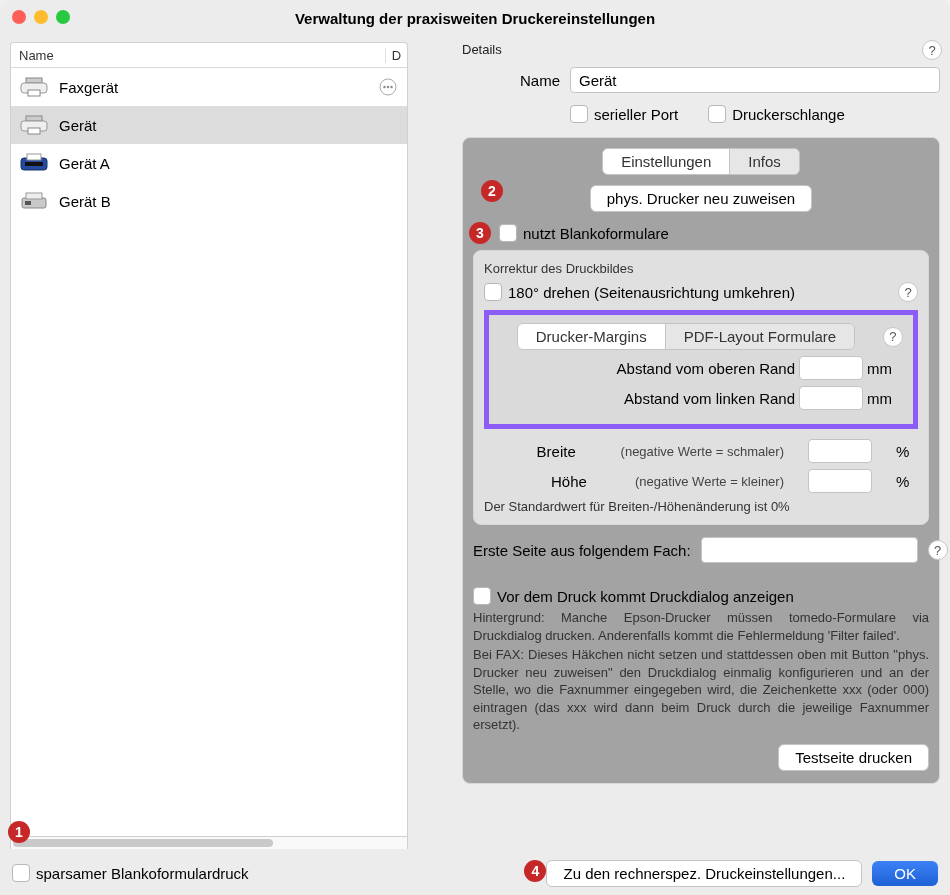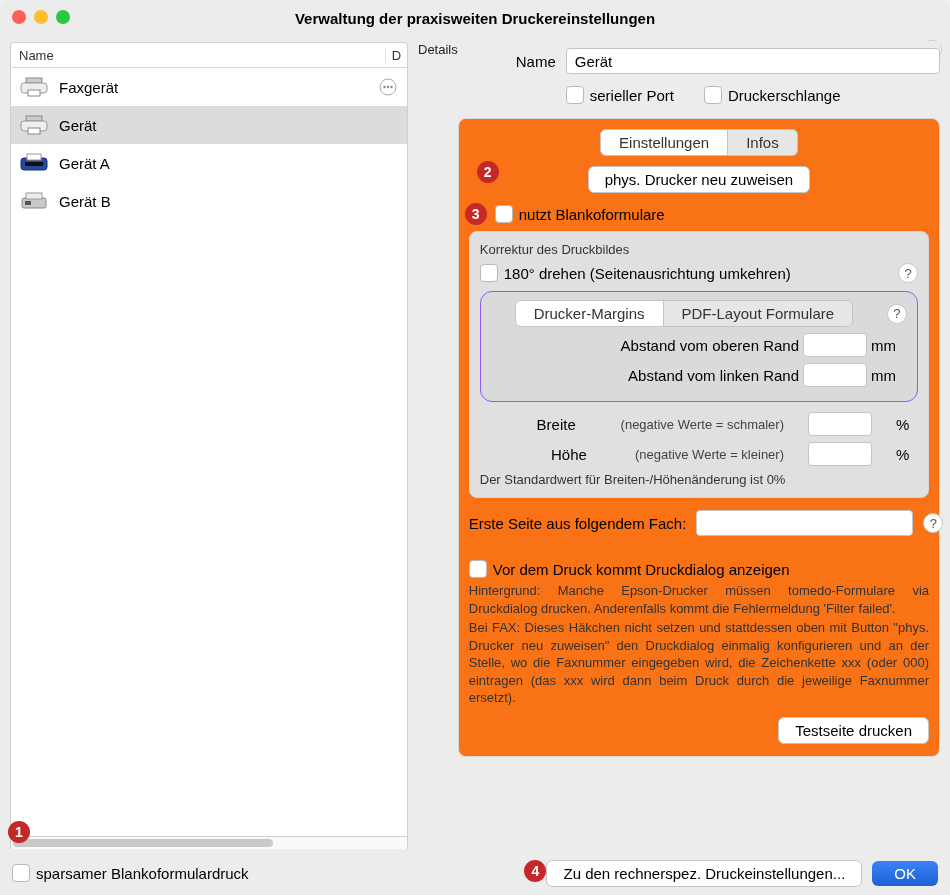--- a/index.html
+++ b/index.html
@@ -184,22 +184,23 @@
     top: 5px;
     width: 16px;
     height: 16px;
     color: #888;
   }
 
   
   .right-pane {
     flex: 1;
     display: flex;
-    flex-direction: row;
-    position: relative;
+    flex-direction: column;
+    position: relative;
+    margin-left: 44px;
   }
   .details-label {
     font-size: 13px;
     color: #222;
     margin: 0 0 4px 0;
   }
   .help-btn {
     position: absolute;
     right: -2px;
     top: -2px;
@@ -258,21 +259,21 @@
   }
   .checkline {
     display: flex;
     align-items: center;
     font-size: 15px;
   }
 
   .box {
     border: 1px solid #d7d7d7;
     border-radius: 8px;
-    background: #f97316;
+    background: #a3a3a3;
     padding: 10px 10px 12px 10px;
     margin-top: 8px;
     position: relative;
   }
 
   .seg {
     display: flex;
     border: 1px solid #c4c4c4;
     border-radius: 6px;
     overflow: hidden;
@@ -310,22 +311,22 @@
     margin-top: 8px;
     position: relative;
   }
   .sub-title {
     font-size: 13px;
     color: #333;
     margin-bottom: 6px;
   }
 
   .inner-box {
-    border: 1px solid #8b5cf6;
-    border-radius: 12px;
+    border: 5px solid #8b5cf6;
+    border-radius: 0;
     background: #dadada;
     padding: 8px 10px;
     margin-top: 8px;
     position: relative;
   }
 
   .mm-row {
     display: flex;
     align-items: center;
     gap: 4px;

